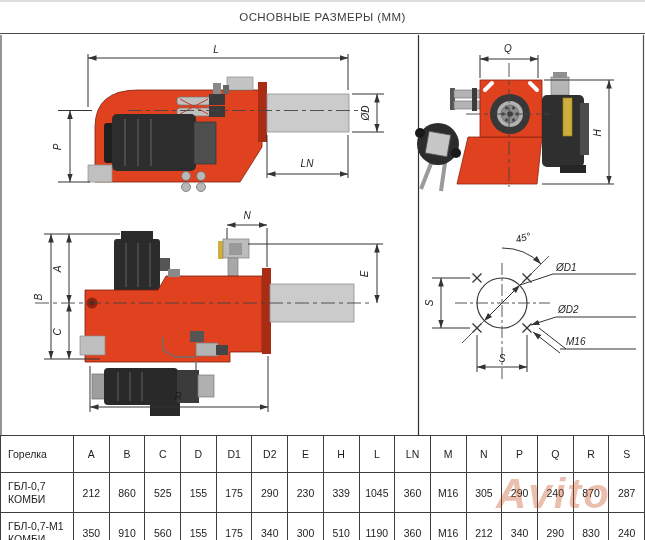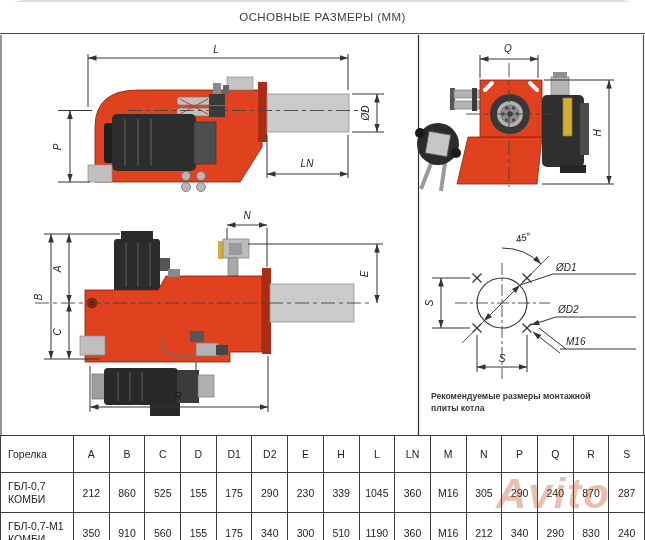--- a/index.html
+++ b/index.html
@@ -1,18 +1,18 @@
 <!DOCTYPE html>
 <html><head>
 <meta charset="utf-8">
 <style>
   html,body{margin:0;padding:0;}
   body{width:645px;height:540px;position:relative;background:#ffffff;
        font-family:"Liberation Sans",sans-serif;overflow:hidden;}
-  .page{position:absolute;inset:0;background:#fff;border-top:2px solid #dcdcdc;border-radius:24px;}
+  .page{position:absolute;inset:0;background:#fff;border-top:2px solid #dcdcdc;}
   .title-bar{position:absolute;left:0;top:0;width:645px;height:31px;
        line-height:31px;text-align:center;font-size:11.5px;letter-spacing:.4px;
        color:#3c3c3c;border-bottom:1.5px solid #4a4a4a;background:#fff;}
   svg.drawing{position:absolute;left:0;top:33px;}
   .dim{font:italic 10px "Liberation Sans",sans-serif;fill:#1c1c1c;}
   .plate-caption{position:absolute;left:431px;top:388px;width:180px;
        font-size:8.6px;font-weight:bold;line-height:1.45;color:#38383a;}
   table.dims{position:absolute;left:0;top:433px;width:645px;height:107px;
        border-collapse:collapse;table-layout:fixed;background:#fff;
        font-size:10.5px;color:#1d1d1d;}
@@ -296,21 +296,20 @@
 
       <g stroke="#333" stroke-width="1">
         <line x1="477" y1="300" x2="477" y2="337"></line>
         <line x1="527" y1="300" x2="527" y2="337"></line>
         <line x1="477" y1="332" x2="527" y2="332" marker-start="url(#arr)" marker-end="url(#arr)"></line>
       </g>
       <text class="dim" x="502" y="327" text-anchor="middle">S</text>
     </g>
   </svg>
 
-  <div class="plate-caption">Рекомендуемые размеры монтажной плиты котла</div>
 
   <table class="dims">
     <colgroup>
       <col style="width:73px">
         <col>
         <col>
         <col>
         <col>
         <col>
         <col>

